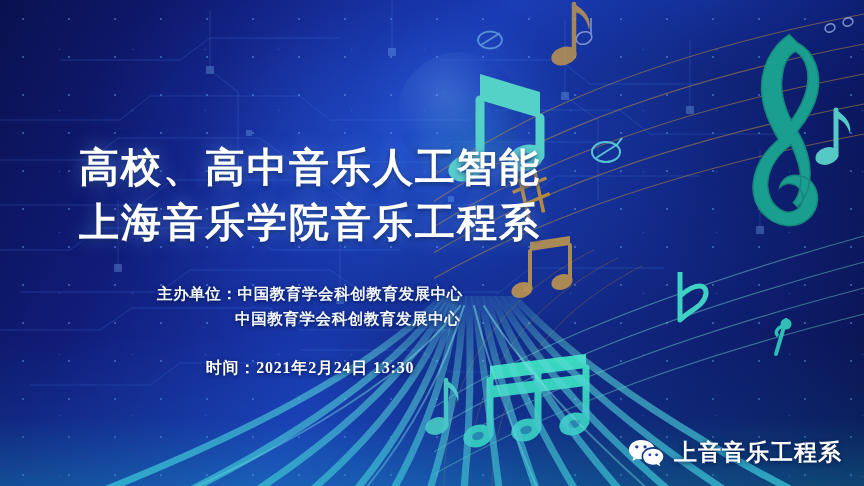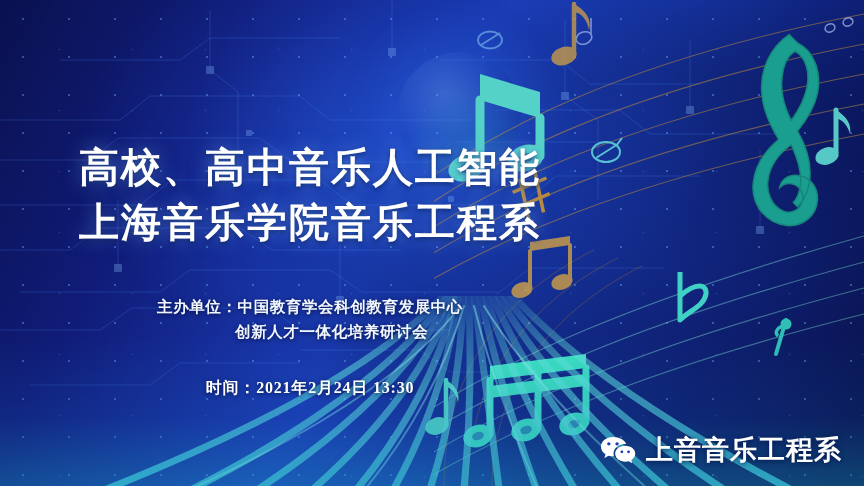--- a/index.html
+++ b/index.html
@@ -66,49 +66,49 @@
     color:#ffffff;
     font-size:40px;
     font-weight:bold;
     letter-spacing:2px;
     line-height:1.38;
     text-shadow:0 0 18px rgba(110,170,255,.55), 0 2px 5px rgba(0,20,70,.75);
     white-space:nowrap;
   }
 
   .org{
-    margin-top:44px;
+    margin-top:31px;
     color:#f2f7ff;
     font-size:15.5px;
     line-height:1.62;
     font-family:"Liberation Serif", serif;
     font-weight:bold;
     letter-spacing:.6px;
     text-shadow:0 1px 4px rgba(0,15,60,.9);
     text-align:left;
   }
   .org .ind{ padding-left:78px; display:block; }
 
   .time{
-    margin-top:33px;
+    margin-top:26px;
     color:#ffffff;
     font-size:16px;
     font-family:"Liberation Serif", serif;
     font-weight:bold;
     letter-spacing:.8px;
     text-shadow:0 1px 4px rgba(0,15,60,.9);
   }
 
   
   .badge{
     position:absolute; right:22px; bottom:18px;
     display:flex; align-items:center; gap:9px;
   }
   .badge-text{
-    color:#ffffff; font-size:27px; font-weight:bold;
+    color:#ffffff; font-size:23px; font-weight:bold;
     letter-spacing:1px;
     text-shadow:0 1px 5px rgba(0,20,70,.9);
     font-family:Liberation Sans, sans-serif;
   }
   .wx{ width:38px; height:30px; display:block; }
 </style>
 </head>
 <body>
 
 <div class="poster">
@@ -313,21 +313,21 @@
     </svg>
   </div>
   <div class="bottomglow"></div>
 
   <div class="content">
     <div class="title-line">高校、高中音乐人工智能</div>
     <div class="title-line">上海音乐学院音乐工程系</div>
 
     <div class="org">
       <span>主办单位：中国教育学会科创教育发展中心</span>
-      <span class="ind">创新人才一体化培养研讨会</span>
+      <span class="ind">中国教育学会科创教育发展中心</span>
     </div>
 
     <div class="time">时间：2021年2月24日  13:30</div>
   </div>
 
   <div class="badge">
     <svg class="wx" viewBox="0 0 40 32">
       <path d="M14.5,2 C7.4,2 1.8,6.7 1.8,12.4 C1.8,15.7 3.7,18.6 6.7,20.5 L5.4,24.4 L9.9,22.1
                C11.3,22.5 12.9,22.7 14.5,22.7 C14.9,22.7 15.3,22.7 15.7,22.6
                C15.4,21.7 15.3,20.8 15.3,19.9 C15.3,14.2 20.9,9.7 27.6,9.7 C28,9.7 28.4,9.7 28.8,9.8

